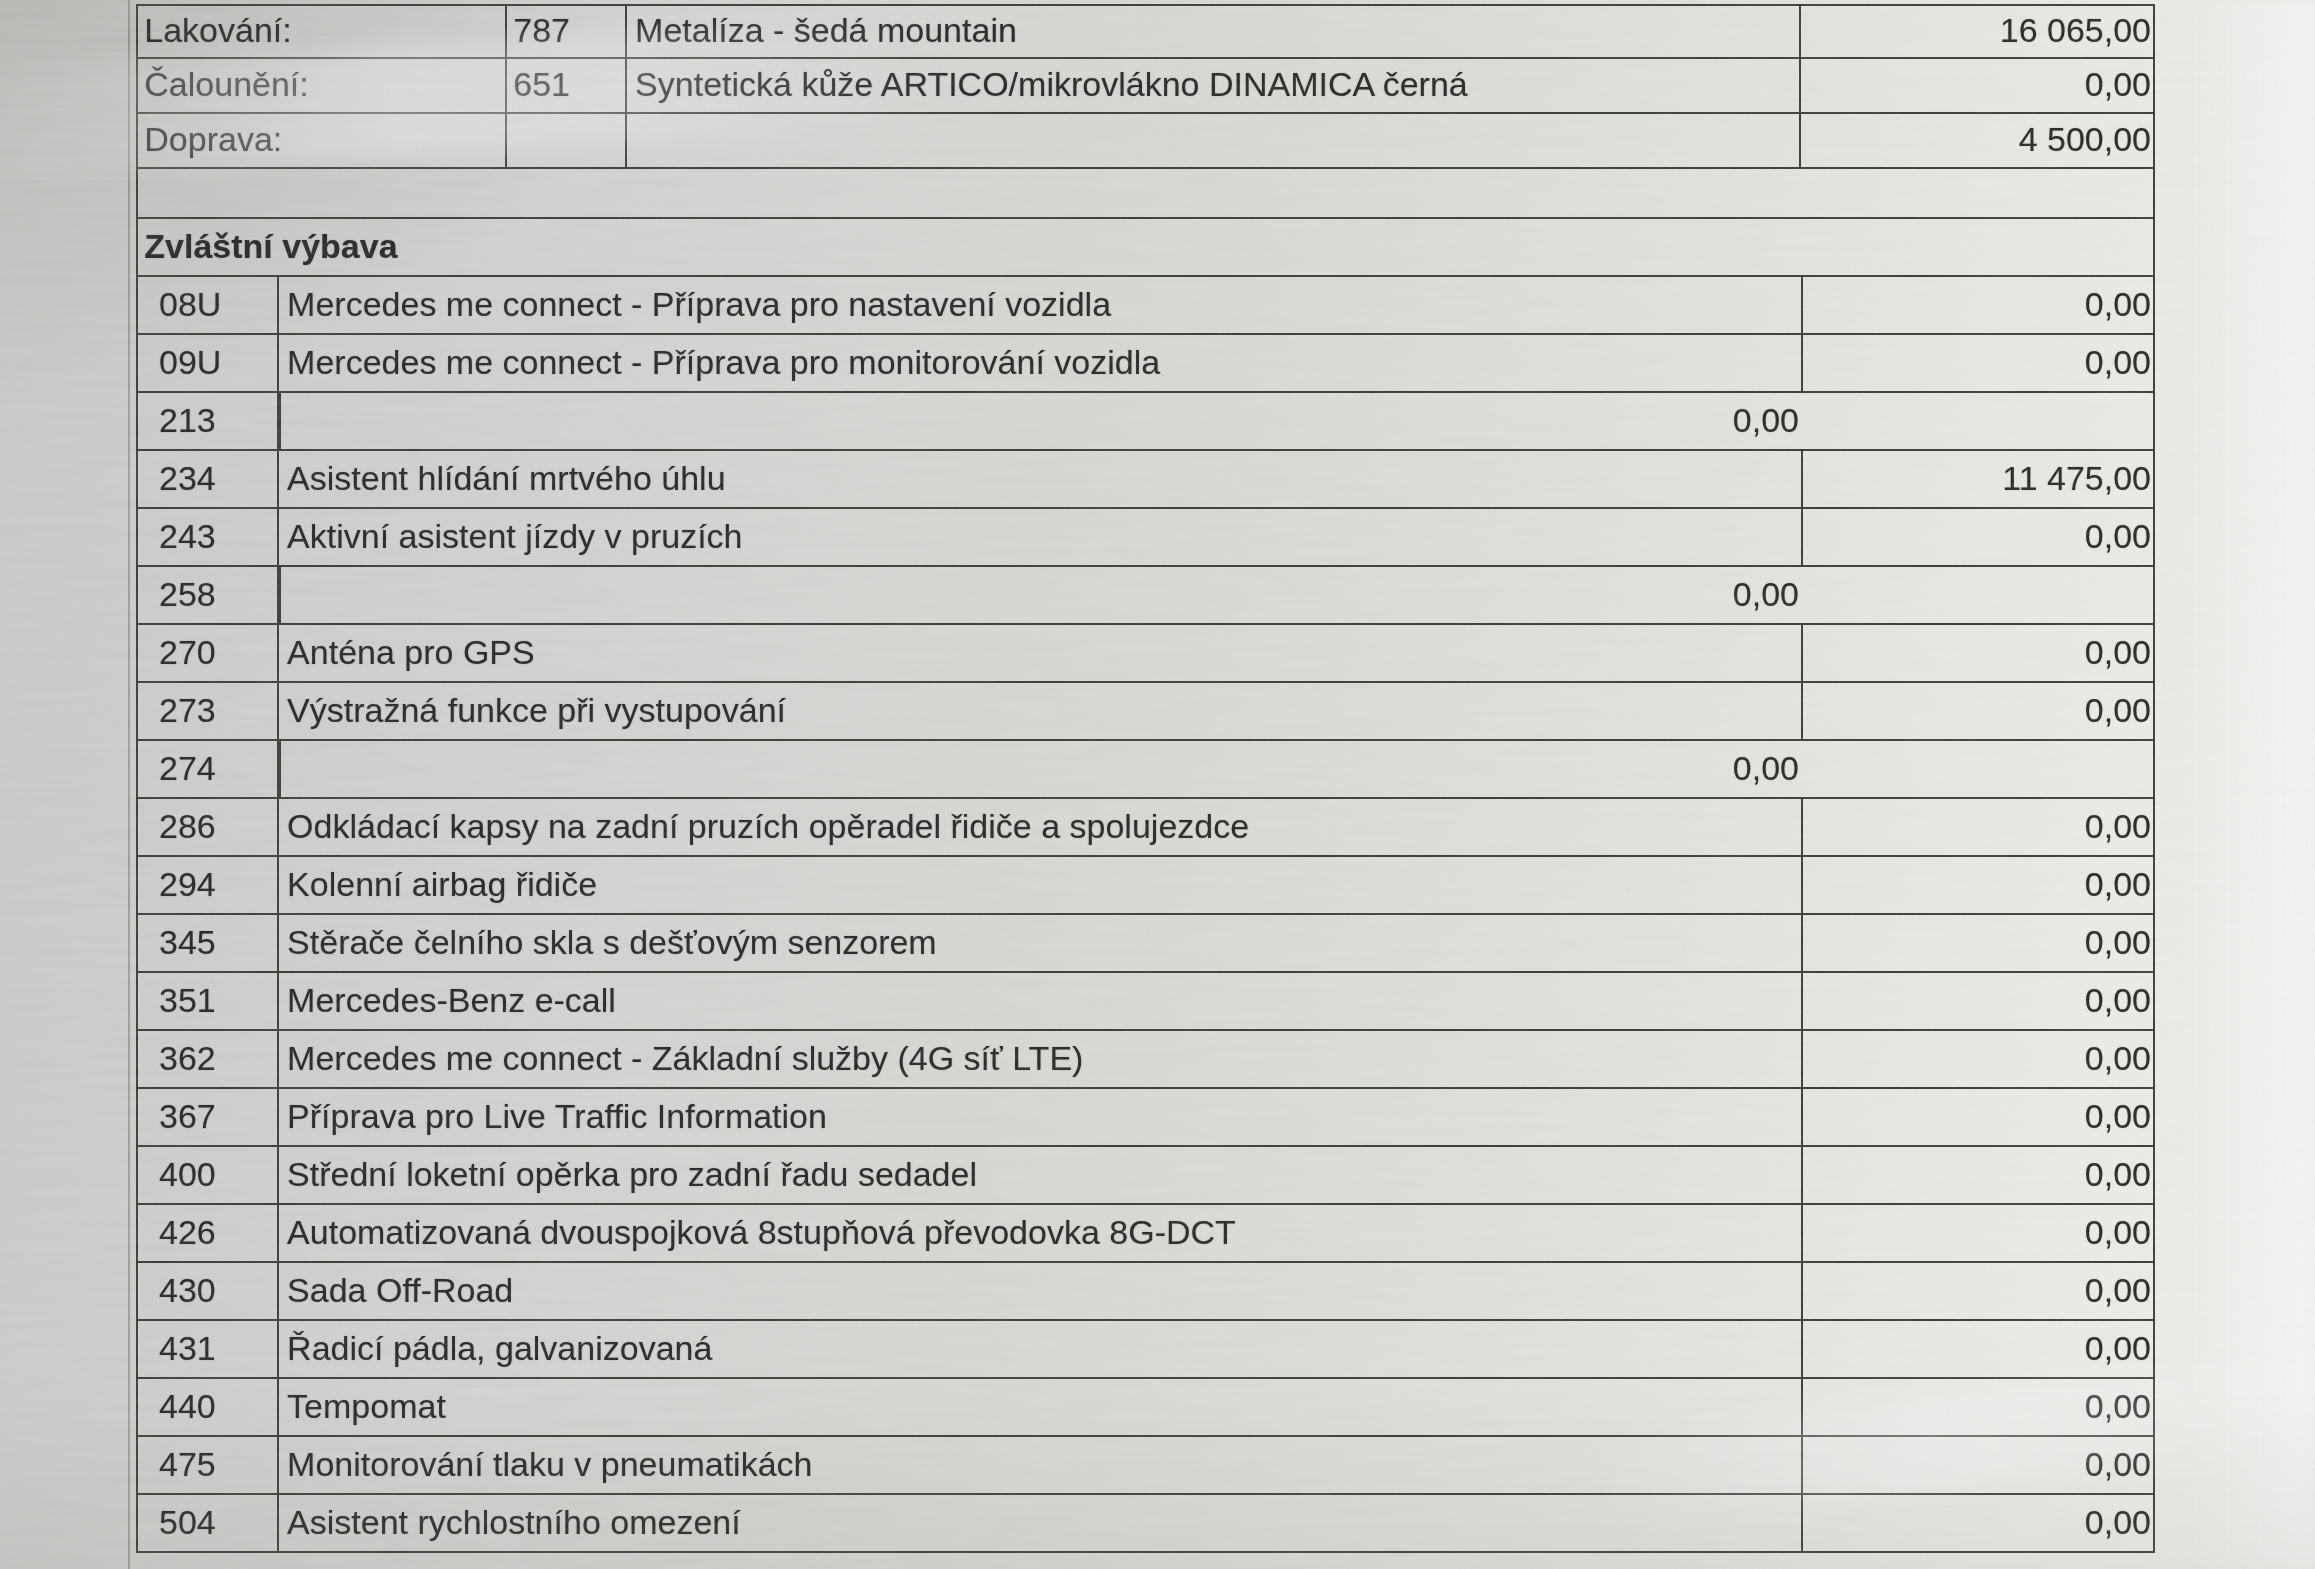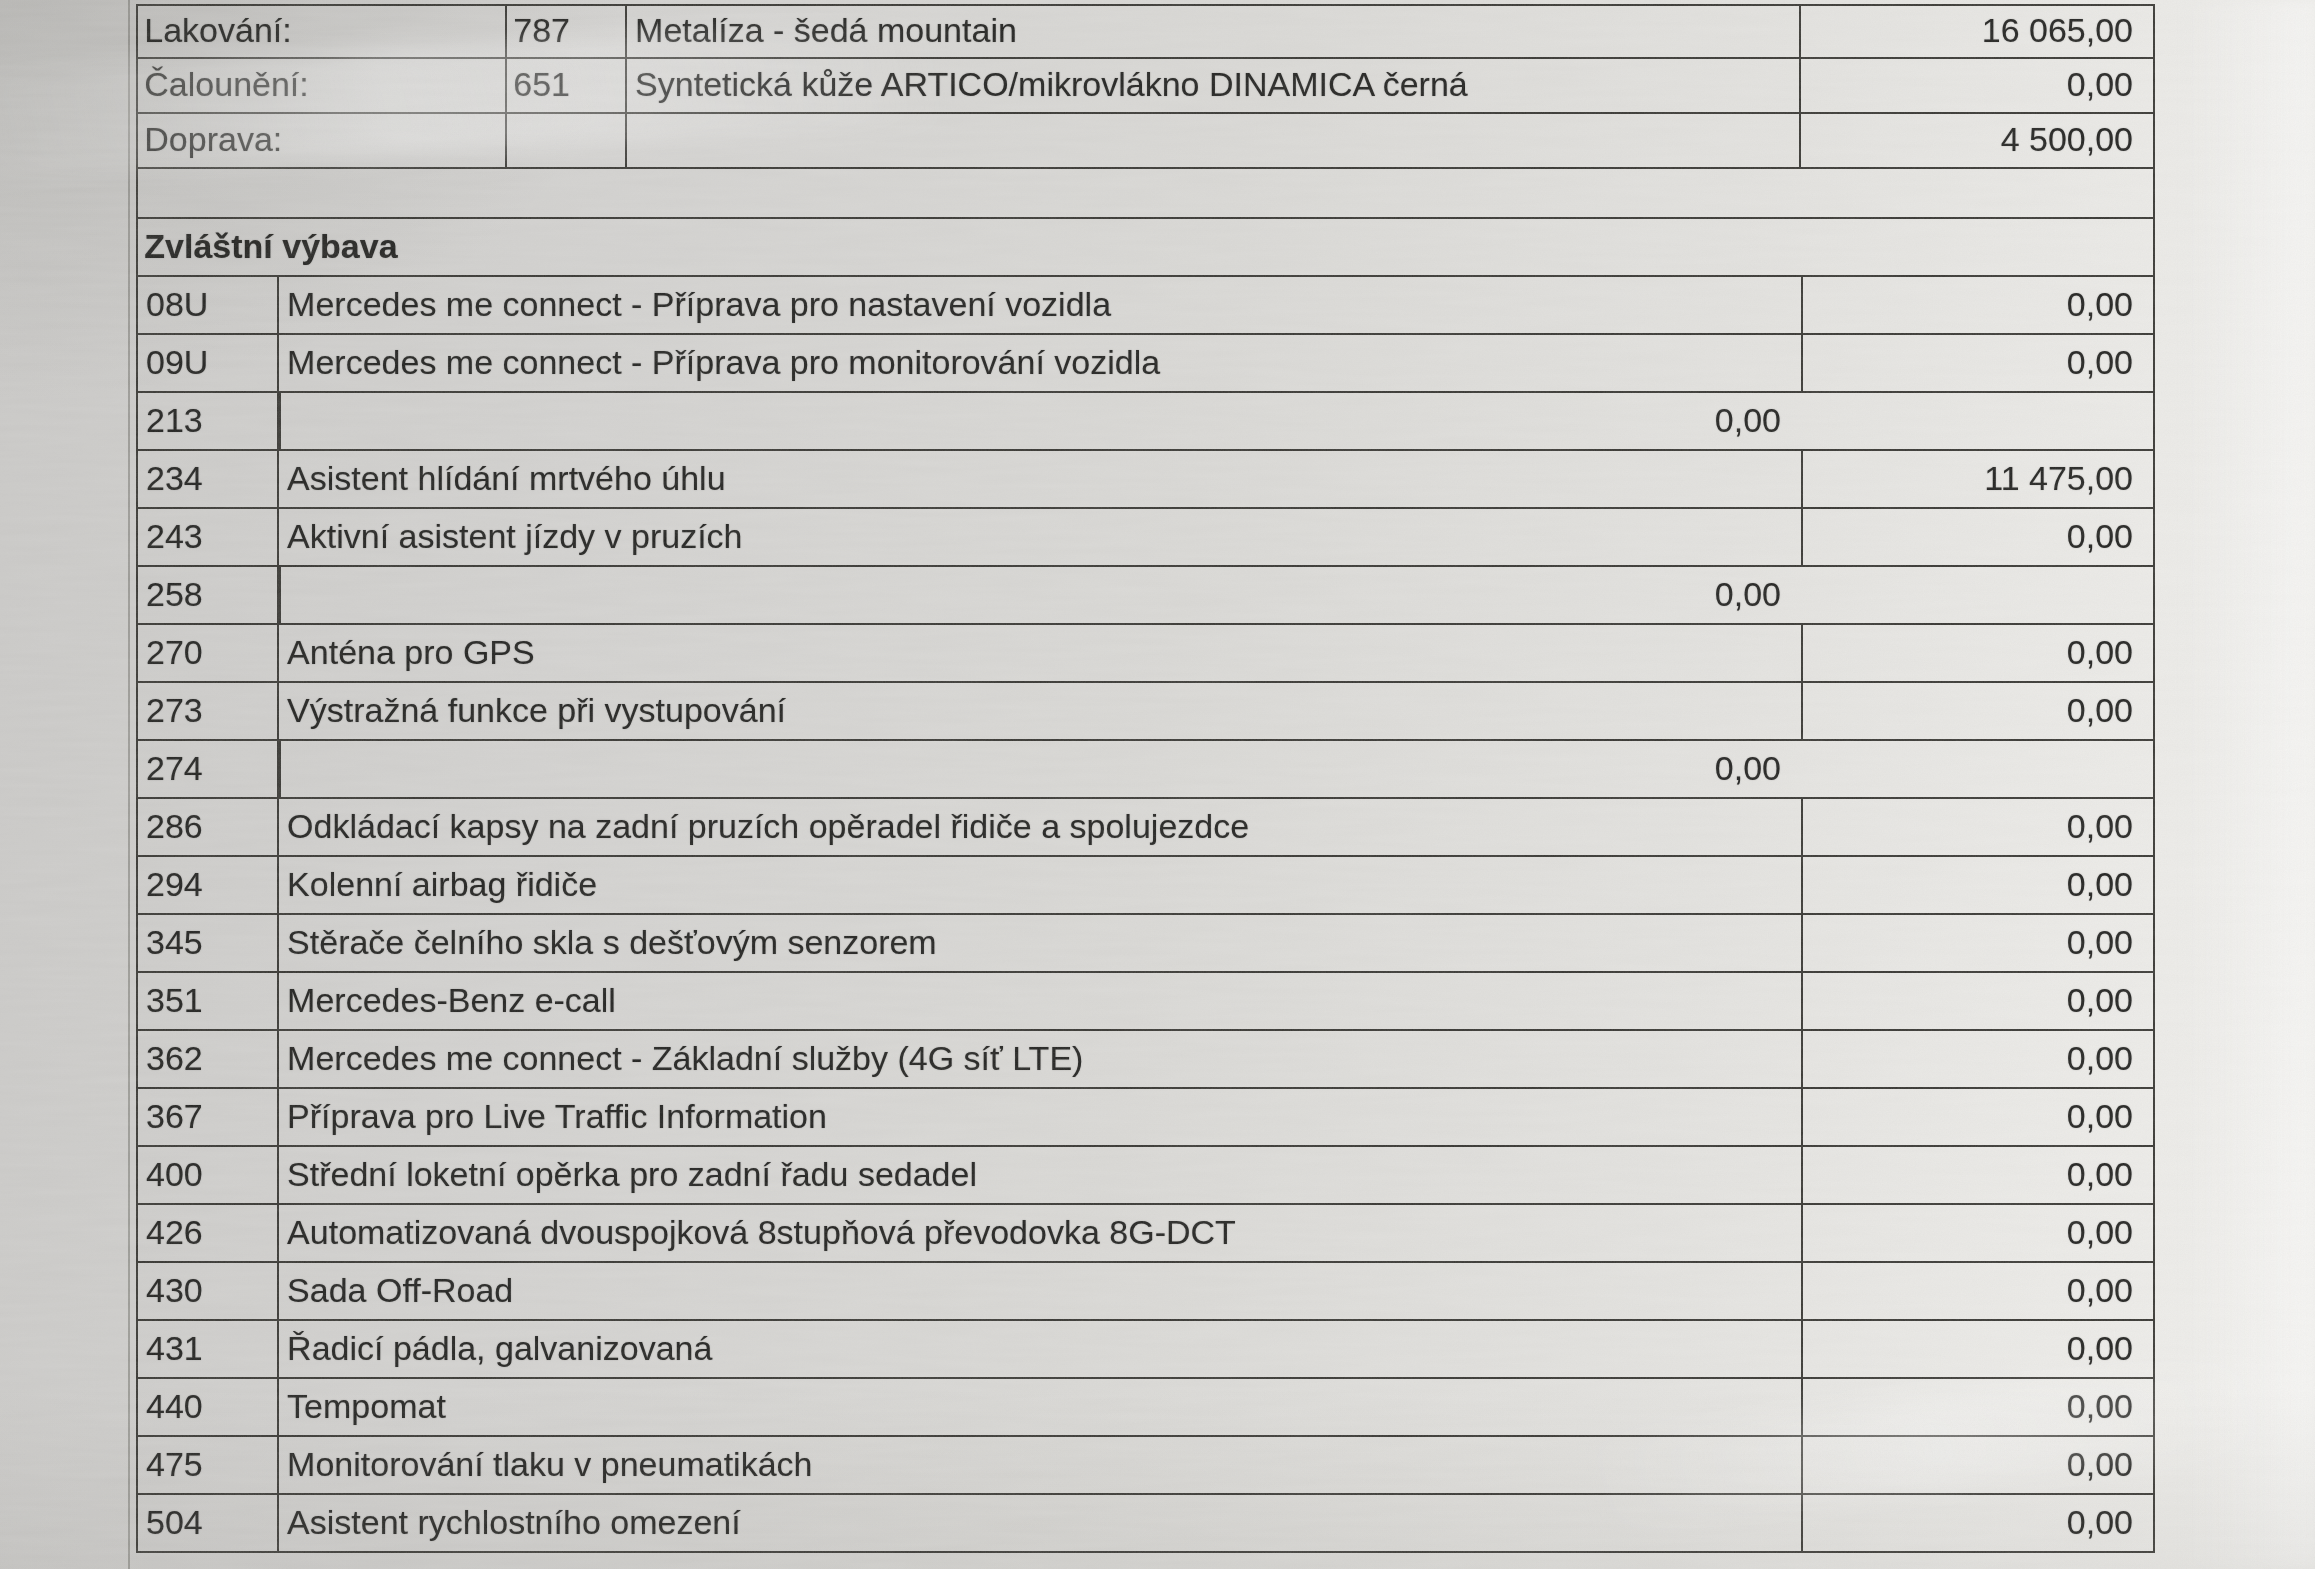--- a/index.html
+++ b/index.html
@@ -65,26 +65,26 @@
   }
   .label-cell { padding-left: 6.3px; }
   .desc-cell  { padding-left: 8.1px; }
   .summary-table .code-cell {
     border-left: 2.7px solid #34332f;
     border-right: 2.7px solid #34332f;
     padding-left: 6.3px;
   }
   .equipment-table .code-cell {
     border-right: 2.7px solid #34332f;
-    padding-left: 8px;
+    padding-left: 21px;
   }
   .price-cell {
     border-left: 2.7px solid #34332f;
     justify-content: flex-end;
-    padding-right: 20px;
+    padding-right: 2px;
   }
 
   .spacer-row { height: 50px; border-bottom: 2.7px solid #34332f; }
 
   .section-header {
     height: 58px;
     display: flex;
     align-items: center;
     padding-left: 6.3px;
     font-weight: bold;

